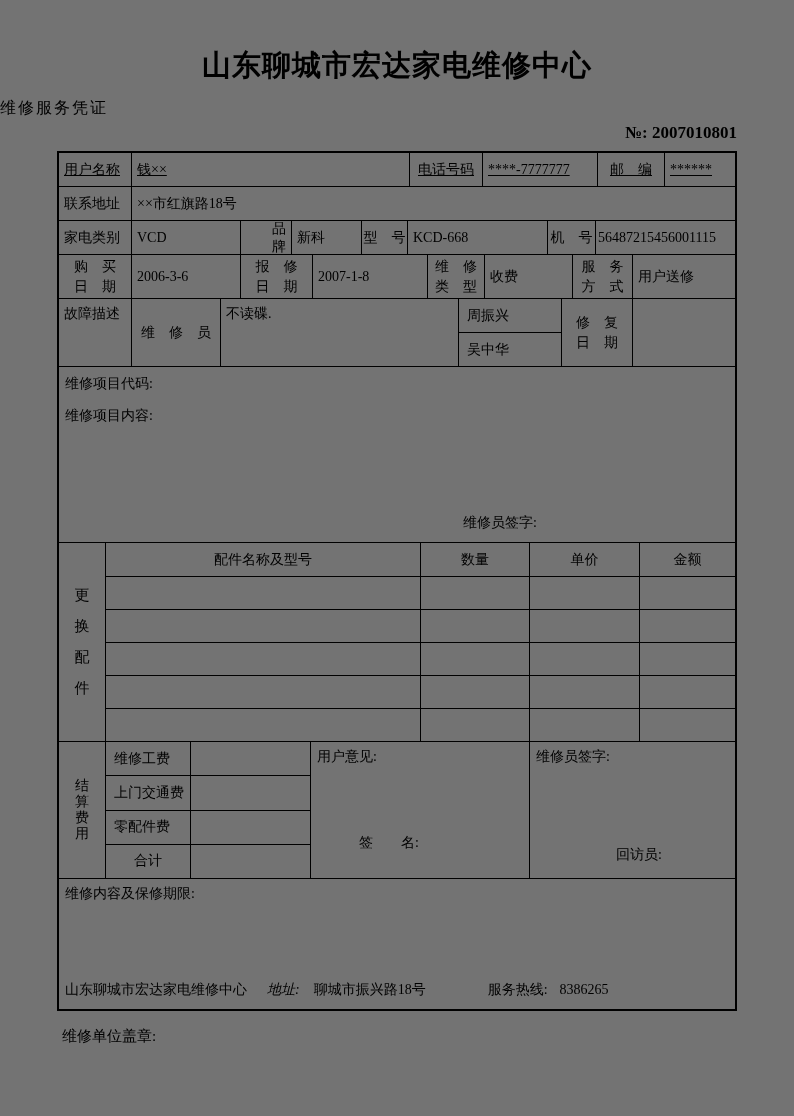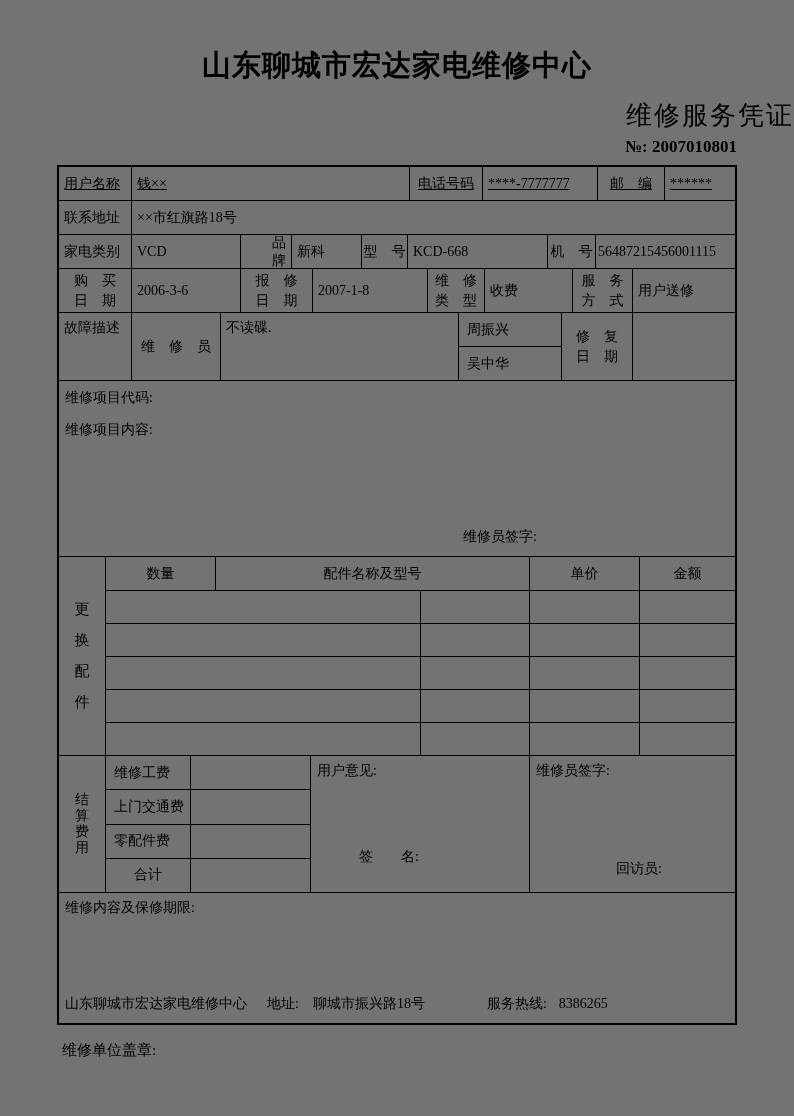--- a/index.html
+++ b/index.html
@@ -5,21 +5,21 @@
   * { margin:0; padding:0; box-sizing:border-box; }
   html,body { background:#ffffff; }
   body {
     width:794px; height:1116px;
     font-family:"Liberation Serif","DejaVu Serif",serif;
     color:#000;
   }
   .page { width:794px; height:1116px; overflow:hidden; background:#737373; }
 
   .title   { margin-top:46px; text-align:center; font-size:29px; font-weight:bold; letter-spacing:1px; }
-  .subtitle{ margin-top:12px; text-align:right; font-size:26px; letter-spacing:2px; }
+  .subtitle{ margin-top:12px; text-align:left; font-size:16px; letter-spacing:2px; }
   .docno   { width:737px; margin-top:4px; text-align:right; font-size:17px; font-weight:bold; }
 
   .tbl { width:680px; margin:8px 0 0 57px; border:2px solid #000; font-size:14px; }
   .tr  { display:flex; border-top:1px solid #000; }
   .tr:first-child { border-top:none;text-decoration:underline; }
   .td  { border-left:1px solid #000; display:flex; align-items:center; padding:2px 5px; overflow:hidden; }
   .td:first-child { border-left:none; }
 
   .r1{height:33px} .r2{height:34px} .r3{height:34px} .r4{height:44px}
   .r5{height:68px} .r6{height:176px} .r7{height:199px} .r8{height:137px} .r9{height:131px}
@@ -69,21 +69,21 @@
   .fee-name { flex:0 0 84px; display:flex; align-items:center; padding-left:8px; overflow:hidden; }
   .fee-name.ctrh { padding-left:0; justify-content:center; }
   .fee-val { flex:1 1 auto; border-left:1px solid #000; }
   .opinion, .visit { border-left:1px solid #000; display:flex; flex-direction:column; padding:6px; }
   .opinion .bottom { margin-top:auto; margin-bottom:20px; margin-left:42px; }
   .visit .bottom { margin-top:auto; margin-bottom:8px; margin-left:80px; }
 
   
   .warr { padding:6px; align-items:stretch; }
   .tbl-footer { margin-top:auto; margin-bottom:4px; display:flex; align-items:baseline; }
-  .tbl-footer .f-addr-lbl { margin-left:20px; }
+  .tbl-footer .f-addr-lbl { margin-left:20px;font-style:italic; }
   .tbl-footer .f-addr-val { margin-left:14px; }
   .tbl-footer .f-hot-lbl  { margin-left:62px; }
   .tbl-footer .f-hot-val  { margin-left:12px; }
 
   .stamp { margin:16px 0 0 62px; font-size:15px; }
 </style>
 </head>
 <body>
 
 <div class="page">
@@ -155,22 +155,22 @@
       </div>
     </div>
 
     <div class="tr r7">
       <div class="td w46 vlabel pre">更
 换
 配
 件</div>
       <div class="flex1 parts-grid">
         <div class="prow phead">
+          <div class="pcell w314 ctrh">配件名称及型号</div>
           <div class="pcell w109 ctrh">数量</div>
-          <div class="pcell w314 ctrh">配件名称及型号</div>
           <div class="pcell w110 ctrh">单价</div>
           <div class="pcell flex1 ctrh">金额</div>
         </div>
         <div class="prows">
             <div class="prow">
               <div class="pcell w314"></div>
               <div class="pcell w109"></div>
               <div class="pcell w110"></div>
               <div class="pcell flex1"></div>
             </div>

